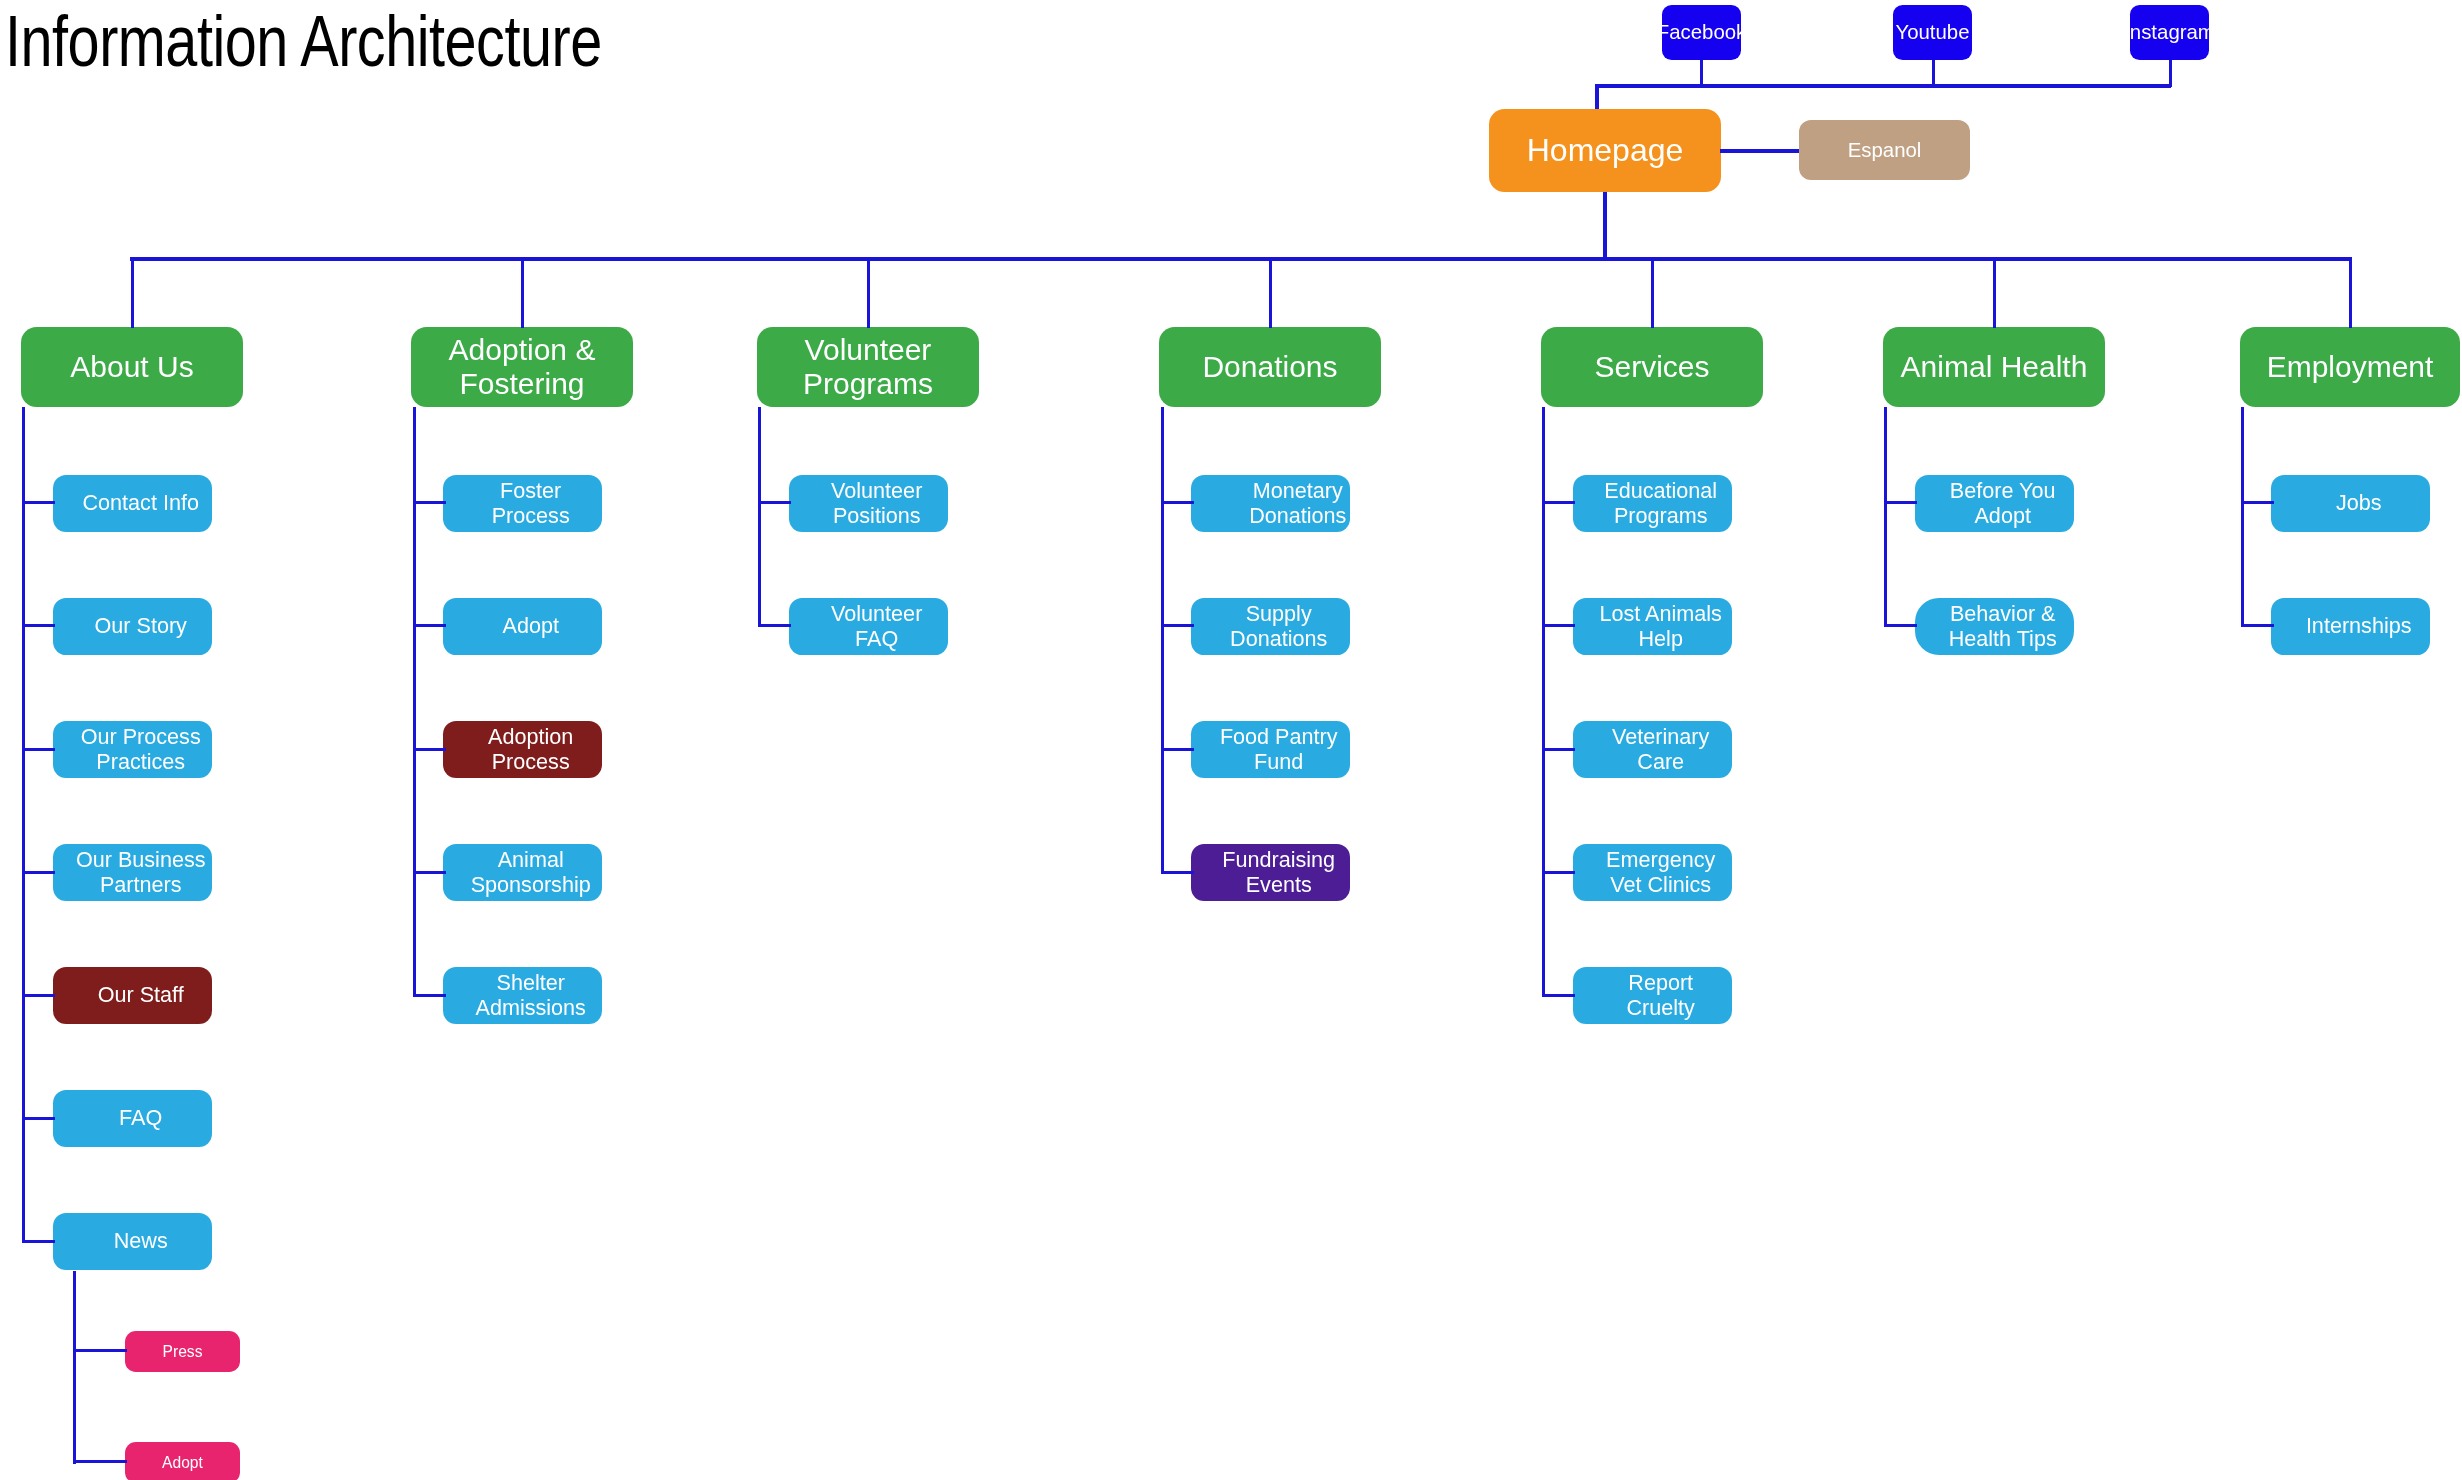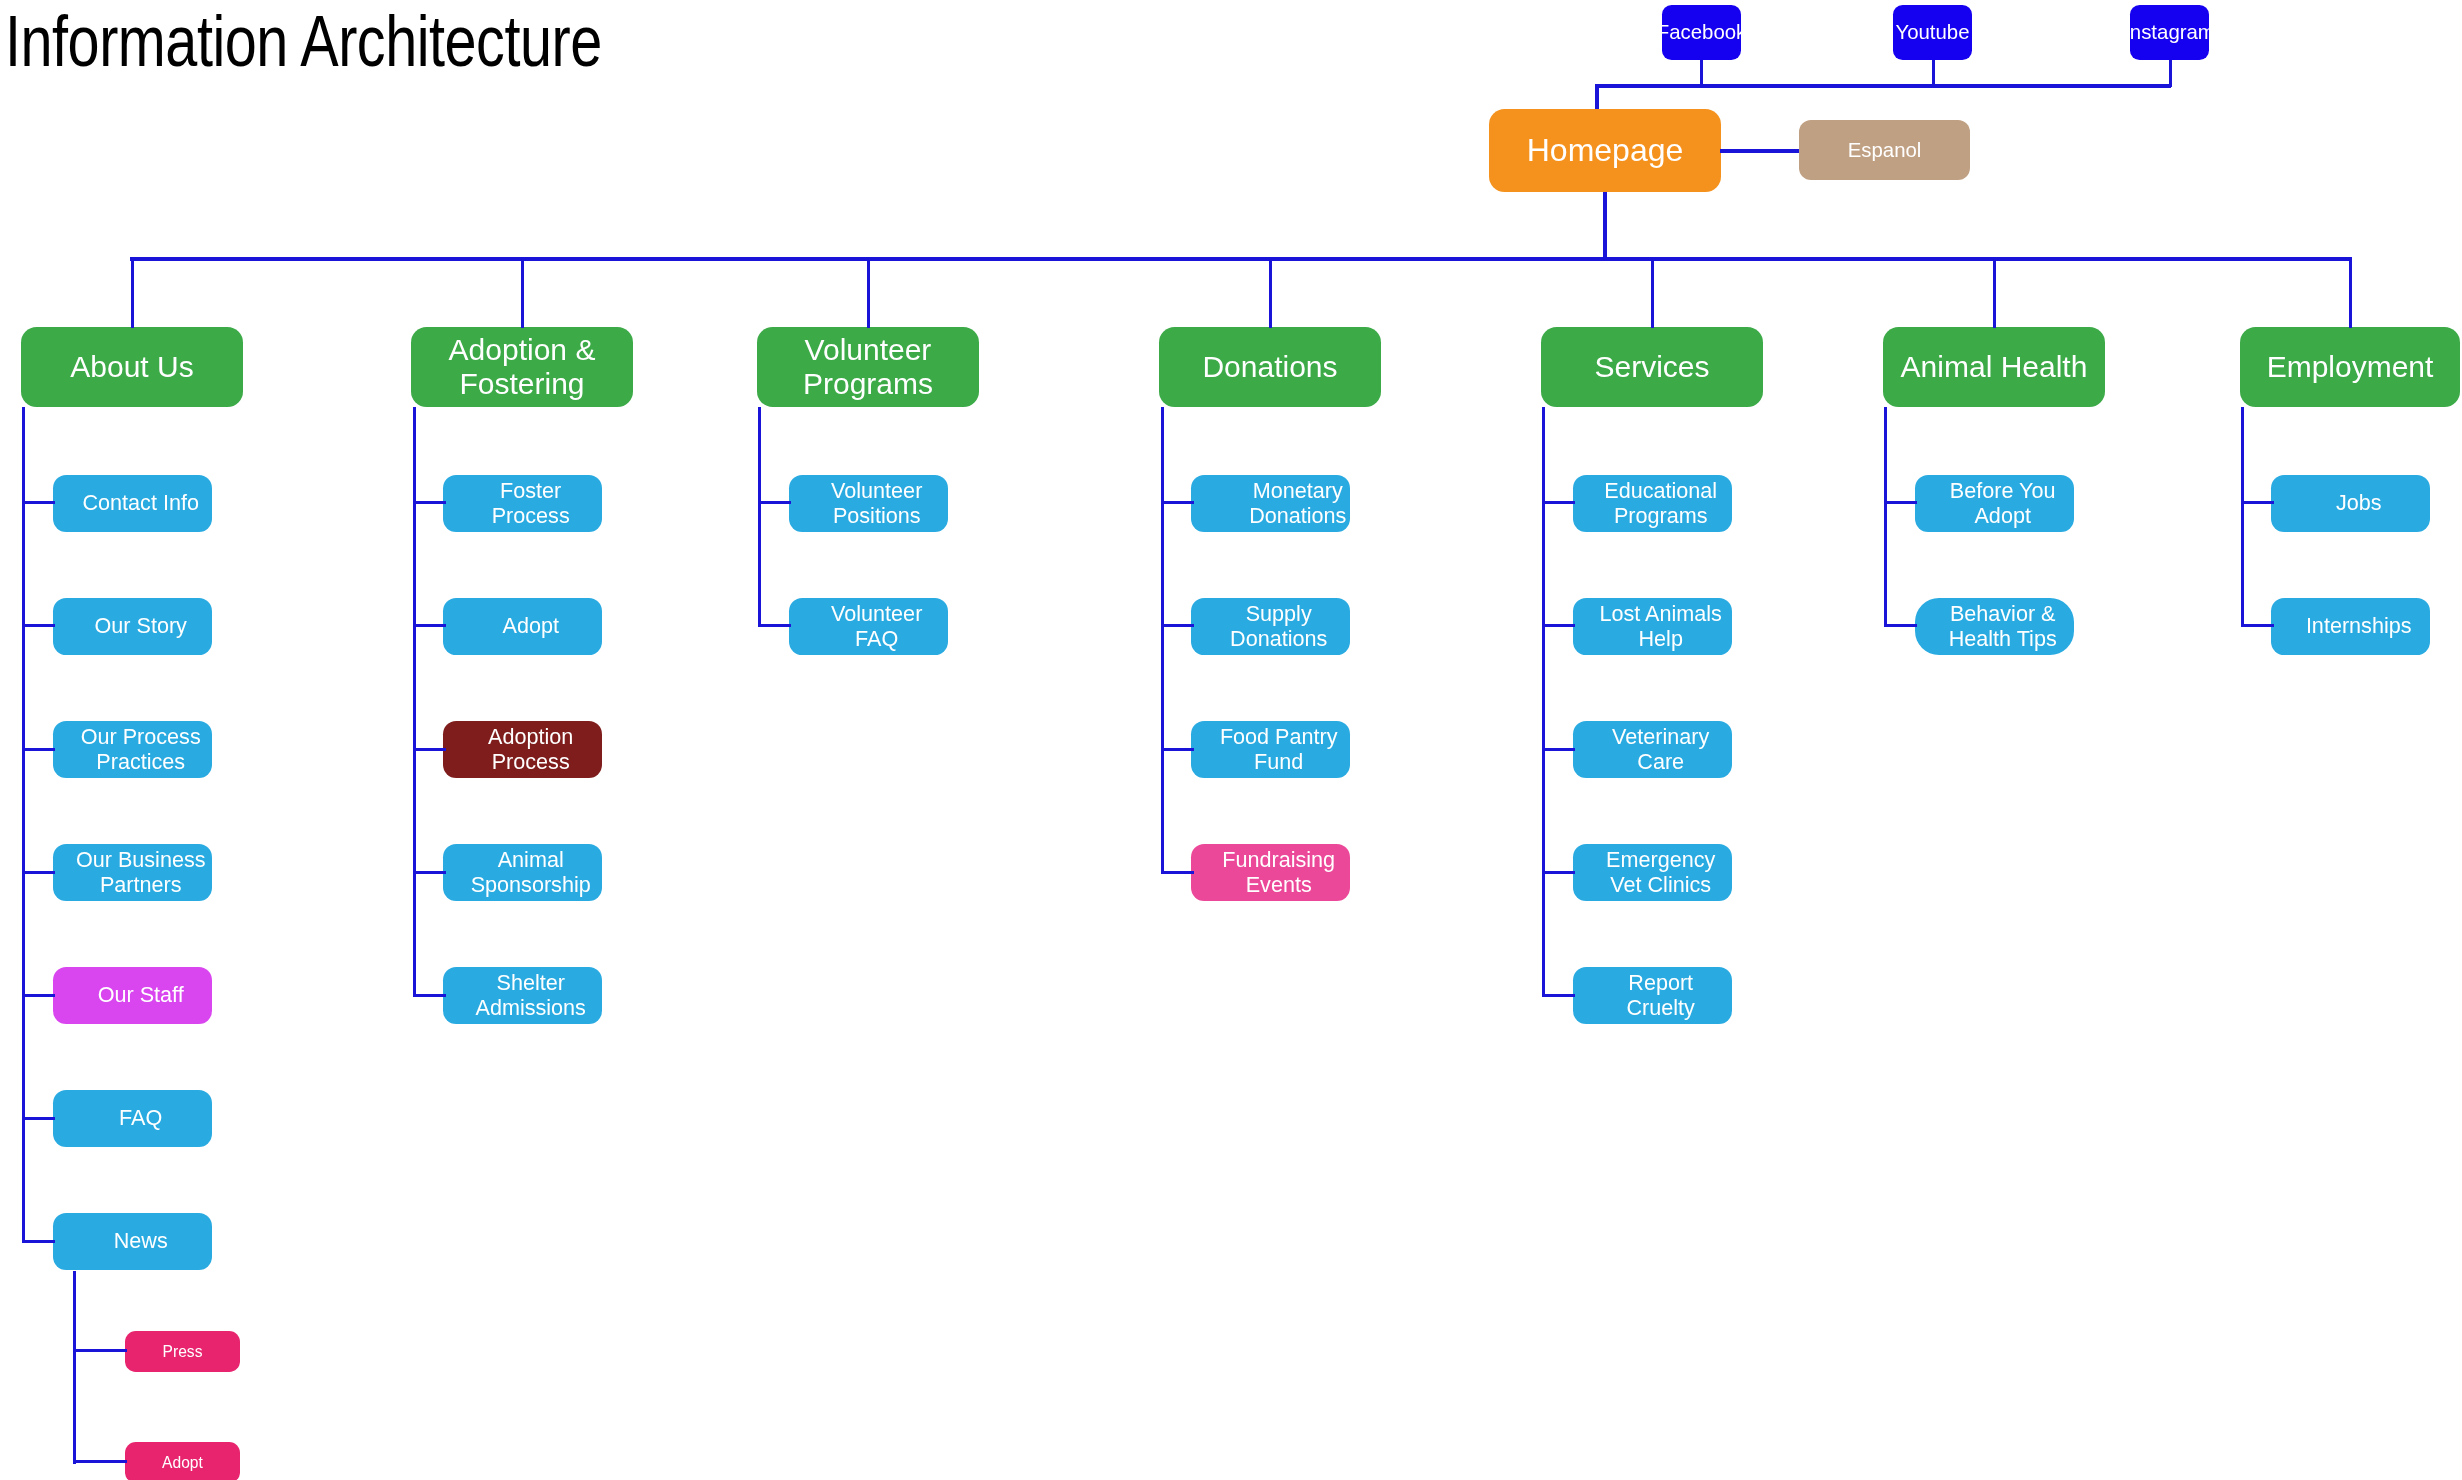--- a/index.html
+++ b/index.html
@@ -56,21 +56,21 @@
       <div class="node social" style="left: 1893px; top: 4.8px; width: 79px; height: 55px; background: rgb(22, 0, 240);"><span>Youtube</span></div>
       <div class="node social" style="left: 2130px; top: 4.8px; width: 79px; height: 55px; background: rgb(22, 0, 240);"><span>Instagram</span></div>
       <div class="node alt" style="left: 1799px; top: 120px; width: 171px; height: 60px; background: rgb(192, 160, 131);"><span>Espanol</span></div>
       <div class="node l1" style="left: 21px; top: 327px; width: 222px; height: 80px; background: rgb(59, 170, 71);"><span>About Us</span></div>
       <div class="node l2" style="left: 53px; top: 475px; width: 159px; height: 57px; background: rgb(41, 171, 226);"><span>Contact Info</span></div>
       <div class="node l2" style="left: 53px; top: 598px; width: 159px; height: 57px; background: rgb(41, 171, 226);"><span>Our Story</span></div>
       <div class="node l2" style="left: 53px; top: 721px; width: 159px; height: 57px; background: rgb(41, 171, 226);"><span>Our Process
 Practices</span></div>
       <div class="node l2" style="left: 53px; top: 844px; width: 159px; height: 57px; background: rgb(41, 171, 226);"><span>Our Business
 Partners</span></div>
-      <div class="node l2" style="left: 53px; top: 967px; width: 159px; height: 57px; background: #d946ef;"><span>Our Staff</span></div>
+      <div class="node l2" style="left: 53px; top: 967px; width: 159px; height: 57px; background: #7f1d1d;"><span>Our Staff</span></div>
       <div class="node l2" style="left: 53px; top: 1090px; width: 159px; height: 57px; background: rgb(41, 171, 226);"><span>FAQ</span></div>
       <div class="node l2" style="left: 53px; top: 1213px; width: 159px; height: 57px; background: rgb(41, 171, 226);"><span>News</span></div>
       <div class="node l3" style="left: 125px; top: 1331px; width: 115px; height: 41px; background: rgb(232, 36, 111);"><span>Press</span></div>
       <div class="node l3" style="left: 125px; top: 1442px; width: 115px; height: 41px; background: rgb(232, 36, 111);"><span>Adopt</span></div>
       <div class="node l1" style="left: 411px; top: 327px; width: 222px; height: 80px; background: rgb(59, 170, 71);"><span>Adoption &amp;
 Fostering</span></div>
       <div class="node l2" style="left: 443px; top: 475px; width: 159px; height: 57px; background: rgb(41, 171, 226);"><span>Foster
 Process</span></div>
       <div class="node l2" style="left: 443px; top: 598px; width: 159px; height: 57px; background: rgb(41, 171, 226);"><span>Adopt</span></div>
       <div class="node l2" style="left: 443px; top: 721px; width: 159px; height: 57px; background: #7f1d1d;"><span>Adoption
@@ -85,21 +85,21 @@
 Positions</span></div>
       <div class="node l2" style="left: 789px; top: 598px; width: 159px; height: 57px; background: rgb(41, 171, 226);"><span>Volunteer
 FAQ</span></div>
       <div class="node l1" style="left: 1159px; top: 327px; width: 222px; height: 80px; background: rgb(59, 170, 71);"><span>Donations</span></div>
       <div class="node l2" style="left: 1191px; top: 475px; width: 159px; height: 57px; background: rgb(41, 171, 226); justify-content: flex-end;"><span>Monetary
 Donations</span></div>
       <div class="node l2" style="left: 1191px; top: 598px; width: 159px; height: 57px; background: rgb(41, 171, 226);"><span>Supply
 Donations</span></div>
       <div class="node l2" style="left: 1191px; top: 721px; width: 159px; height: 57px; background: rgb(41, 171, 226);"><span>Food Pantry
 Fund</span></div>
-      <div class="node l2" style="left: 1191px; top: 844px; width: 159px; height: 57px; background: #ec4899; text-align: center;"><span>Fundraising
+      <div class="node l2" style="left: 1191px; top: 844px; width: 159px; height: 57px; background: #4c1d95; text-align: center;"><span>Fundraising
 Events</span></div>
       <div class="node l1" style="left: 1541px; top: 327px; width: 222px; height: 80px; background: rgb(59, 170, 71);"><span>Services</span></div>
       <div class="node l2" style="left: 1573px; top: 475px; width: 159px; height: 57px; background: rgb(41, 171, 226);"><span>Educational
 Programs</span></div>
       <div class="node l2" style="left: 1573px; top: 598px; width: 159px; height: 57px; background: rgb(41, 171, 226);"><span>Lost Animals
 Help</span></div>
       <div class="node l2" style="left: 1573px; top: 721px; width: 159px; height: 57px; background: rgb(41, 171, 226);"><span>Veterinary
 Care</span></div>
       <div class="node l2" style="left: 1573px; top: 844px; width: 159px; height: 57px; background: rgb(41, 171, 226);"><span>Emergency
 Vet Clinics</span></div>

